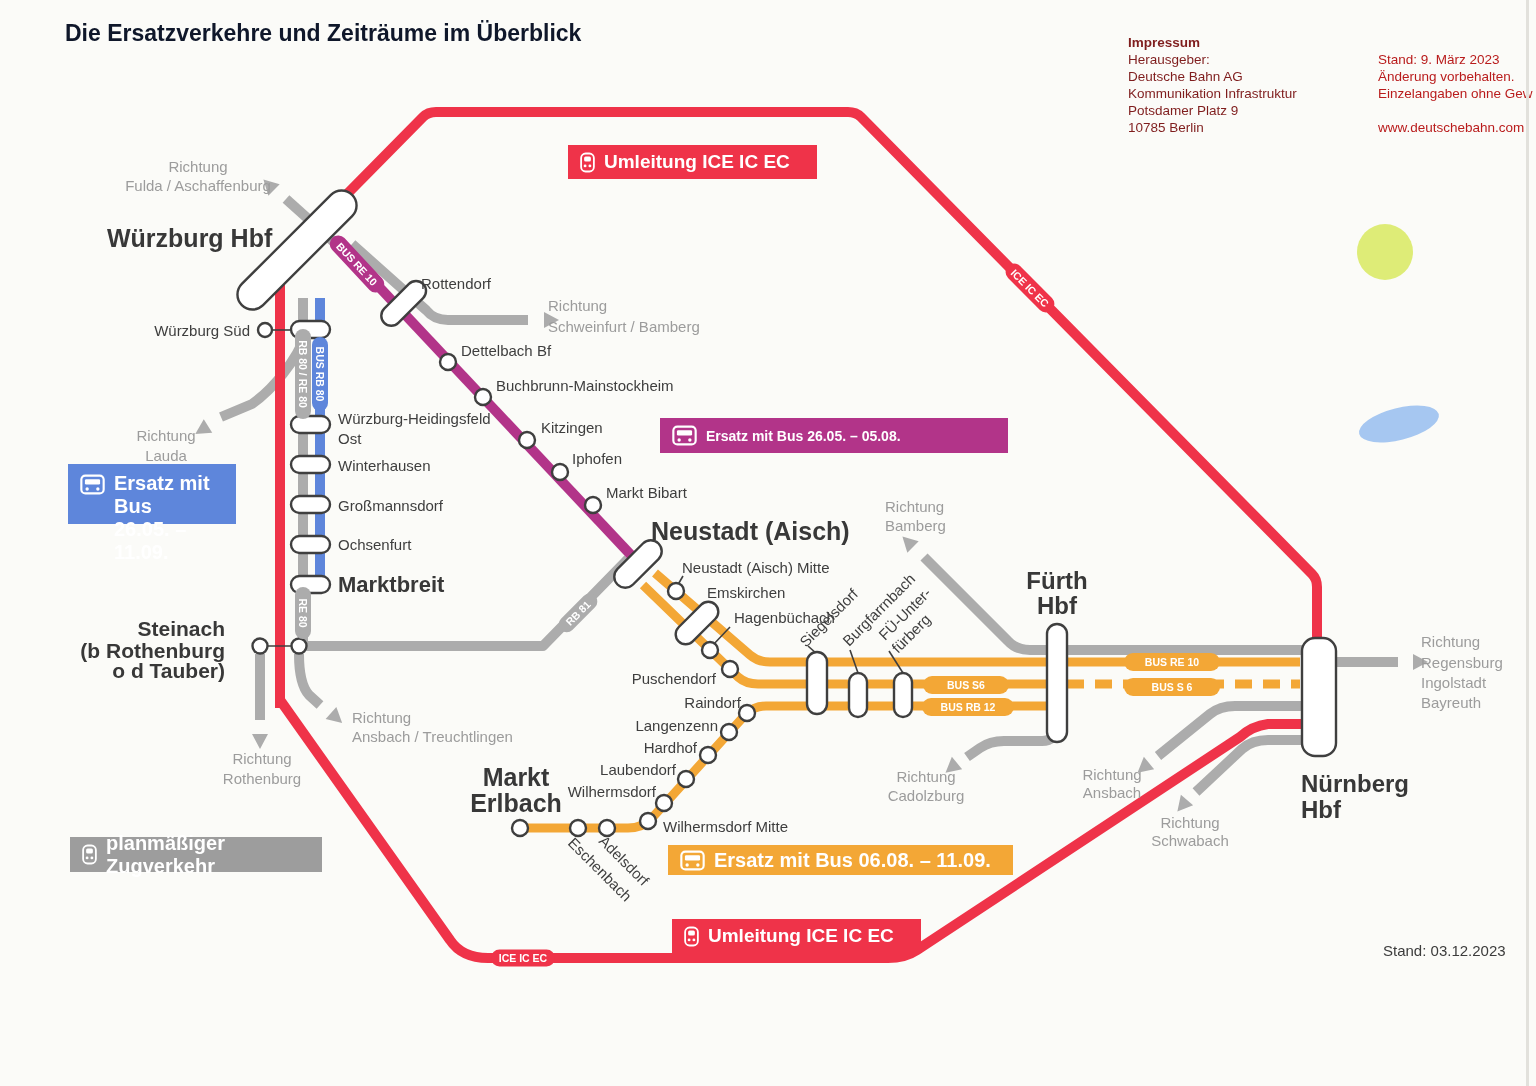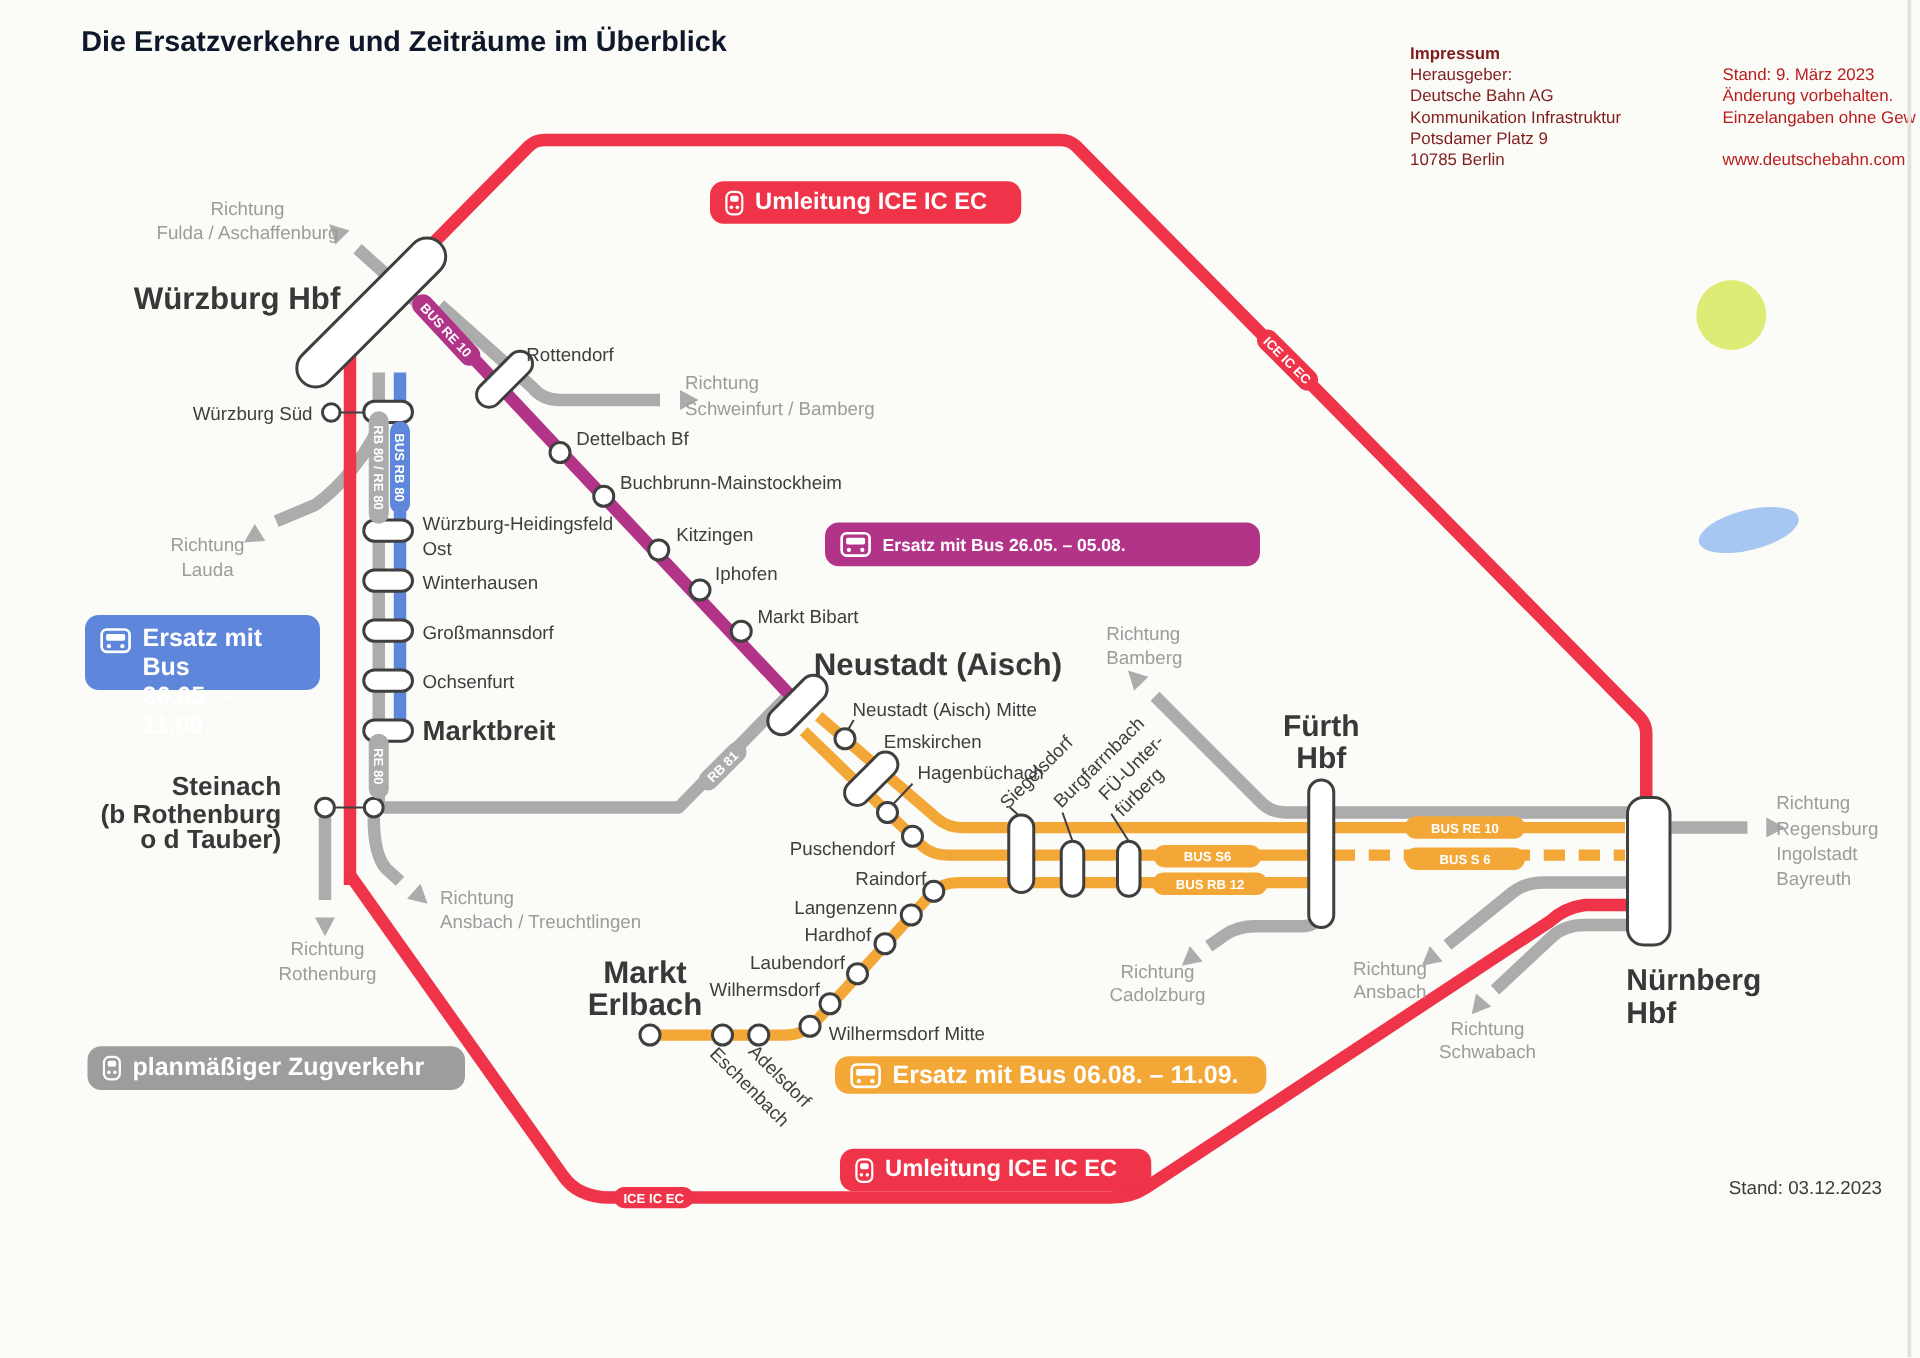--- a/index.html
+++ b/index.html
@@ -25,21 +25,21 @@
   .ghead{fill:var(--gray_line);}
   .rline{stroke:var(--red);stroke-width:10;fill:none;stroke-linejoin:round;}
   .pline{stroke:var(--purple);stroke-width:10;fill:none;}
   .bline{stroke:var(--blue);stroke-width:10;fill:none;}
   .oline{stroke:var(--orange);stroke-width:9;fill:none;stroke-linejoin:round;}
   .odash{stroke-dasharray:17 11;}
   .pill-red{fill:var(--red);} .pill-purple{fill:var(--purple);}
   .pill-gray{fill:var(--gray_line);} .pill-blue{fill:var(--blue);} .pill-orange{fill:var(--orange);}
 
   .badge{position:absolute;display:flex;align-items:center;gap:9px;color:#fff;
-         font-weight:bold;border-radius:11px;padding:0 12px;box-sizing:border-box;}
+         font-weight:bold;border-radius:0;padding:0 12px;box-sizing:border-box;}
   .badge svg{flex:0 0 auto;}
   .badge-red{background:var(--red);height:34px;font-size:19px;}
   .badge-purple{background:var(--purple);height:35px;font-size:14px;}
   .badge-orange{background:var(--orange);height:30px;font-size:20px;}
   .badge-gray{background:var(--gray_badge);height:35px;font-size:20px;}
   .badge-blue{background:var(--blue);height:60px;font-size:20px;align-items:flex-start;padding-top:8px;}
   .badge-blue .lines{line-height:23px;}
   .page-title{position:absolute;left:65px;top:20px;font-size:23px;font-weight:bold;color:#0f172a;}
   .imprint{position:absolute;left:1128px;top:34px;font-size:13.5px;line-height:17px;color:#7f1d1d;}
   .imprint .hd{font-weight:bold;}
@@ -282,21 +282,21 @@
 <div class="badge badge-red" style="left:568px;top:145px;width:249px;">
   <svg width="15" height="21" viewBox="0 0 20 27">
     <rect x="1.5" y="1.5" width="17" height="24" rx="6" fill="none" stroke="#fff" stroke-width="2.4"></rect>
     <rect x="5.5" y="5.5" width="9" height="6.5" rx="2" fill="#fff"></rect>
     <circle cx="6.8" cy="18" r="1.9" fill="#fff"></circle>
       <circle cx="13.2" cy="18" r="1.9" fill="#fff"></circle>
   </svg>
   <span>Umleitung ICE IC EC</span>
 </div>
 
-<div class="badge badge-blue" style="left:68px;top:492px;width:188px;">
+<div class="badge badge-blue" style="left:68px;top:464px;width:168px;">
   <svg width="25" height="21" viewBox="0 0 28 23" style="margin-top:2px">
     <rect x="1.5" y="1.5" width="25" height="20" rx="4.5" fill="none" stroke="#fff" stroke-width="2.4"></rect>
     <rect x="5.5" y="5.5" width="17" height="6" rx="1.5" fill="#fff"></rect>
     <circle cx="8" cy="16.5" r="1.9" fill="#fff"></circle>
       <circle cx="20" cy="16.5" r="1.9" fill="#fff"></circle>
   </svg>
   <span class="lines">
     <span>Ersatz mit Bus</span><br>
     <span>26.05. – 11.09.</span>
   </span>
@@ -315,21 +315,21 @@
 <div class="badge badge-orange" style="left:668px;top:845px;width:345px;">
   <svg width="25" height="21" viewBox="0 0 28 23">
     <rect x="1.5" y="1.5" width="25" height="20" rx="4.5" fill="none" stroke="#fff" stroke-width="2.4"></rect>
     <rect x="5.5" y="5.5" width="17" height="6" rx="1.5" fill="#fff"></rect>
     <circle cx="8" cy="16.5" r="1.9" fill="#fff"></circle>
       <circle cx="20" cy="16.5" r="1.9" fill="#fff"></circle>
   </svg>
   <span>Ersatz mit Bus 06.08. – 11.09.</span>
 </div>
 
-<div class="badge badge-gray" style="left:70px;top:837px;width:302px;">
+<div class="badge badge-gray" style="left:70px;top:837px;width:252px;">
   <svg width="15" height="21" viewBox="0 0 20 27">
     <rect x="1.5" y="1.5" width="17" height="24" rx="6" fill="none" stroke="#fff" stroke-width="2.4"></rect>
     <rect x="5.5" y="5.5" width="9" height="6.5" rx="2" fill="#fff"></rect>
     <circle cx="6.8" cy="18" r="1.9" fill="#fff"></circle>
       <circle cx="13.2" cy="18" r="1.9" fill="#fff"></circle>
   </svg>
   <span>planmäßiger Zugverkehr</span>
 </div>
 
 <div class="badge badge-red" style="left:672px;top:919px;width:249px;">

